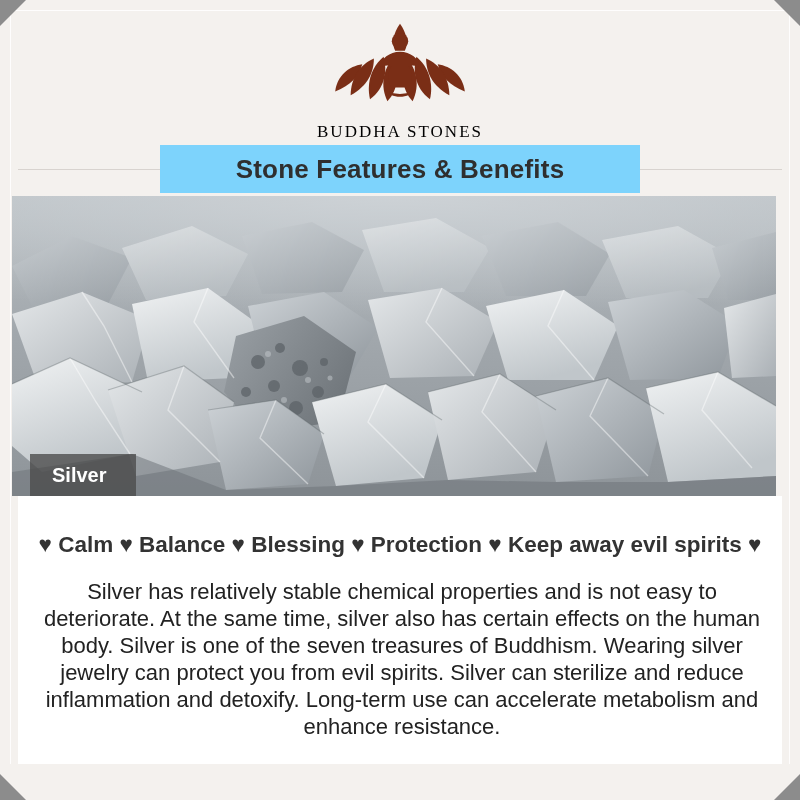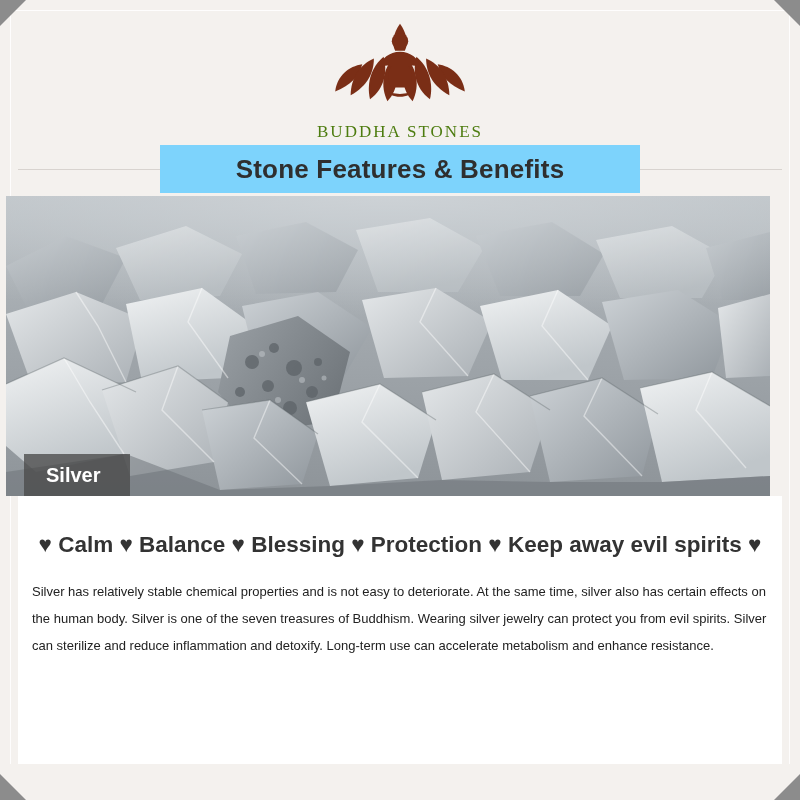--- a/index.html
+++ b/index.html
@@ -75,21 +75,21 @@
   .logo-mark {
     width: 150px;
     height: 92px;
     display: block;
   }
   .logo-text {
     margin-top: 17px;
     font-family: "Liberation Serif", serif;
     font-size: 17px;
     letter-spacing: 2.0px;
-    color: #4d7c0f;
+    color: #000000;
     font-weight: 400;
   }
 
   
   .title-band {
     position: absolute;
     top: 145px;
     left: 160px;
     width: 480px;
     height: 48px;
@@ -115,21 +115,21 @@
     right: 18px;
     height: 1px;
     background: #d8d3cf;
     z-index: 2;
   }
 
   
   .hero {
     position: absolute;
     top: 196px;
-    left: 6px;
+    left: 12px;
     width: 764px;
     height: 300px;
     overflow: hidden;
     z-index: 3;
     background: #9aa0a4;
   }
   .hero svg {
     display: block;
     width: 764px;
     height: 300px;
@@ -172,24 +172,24 @@
     font-weight: bold;
     color: #333333;
     white-space: nowrap;
   }
 
   .desc {
     position: absolute;
     top: 82px;
     left: 14px;
     width: 740px;
-    font-size: 13px;
+    font-size: 22px;
     line-height: 27px;
     color: #222222;
-    text-align: left;
+    text-align: center;
   }
 
   
   .bottom-strip {
     position: absolute;
     left: 0;
     bottom: 0;
     width: 800px;
     height: 36px;
     background: #f4f1ee;

